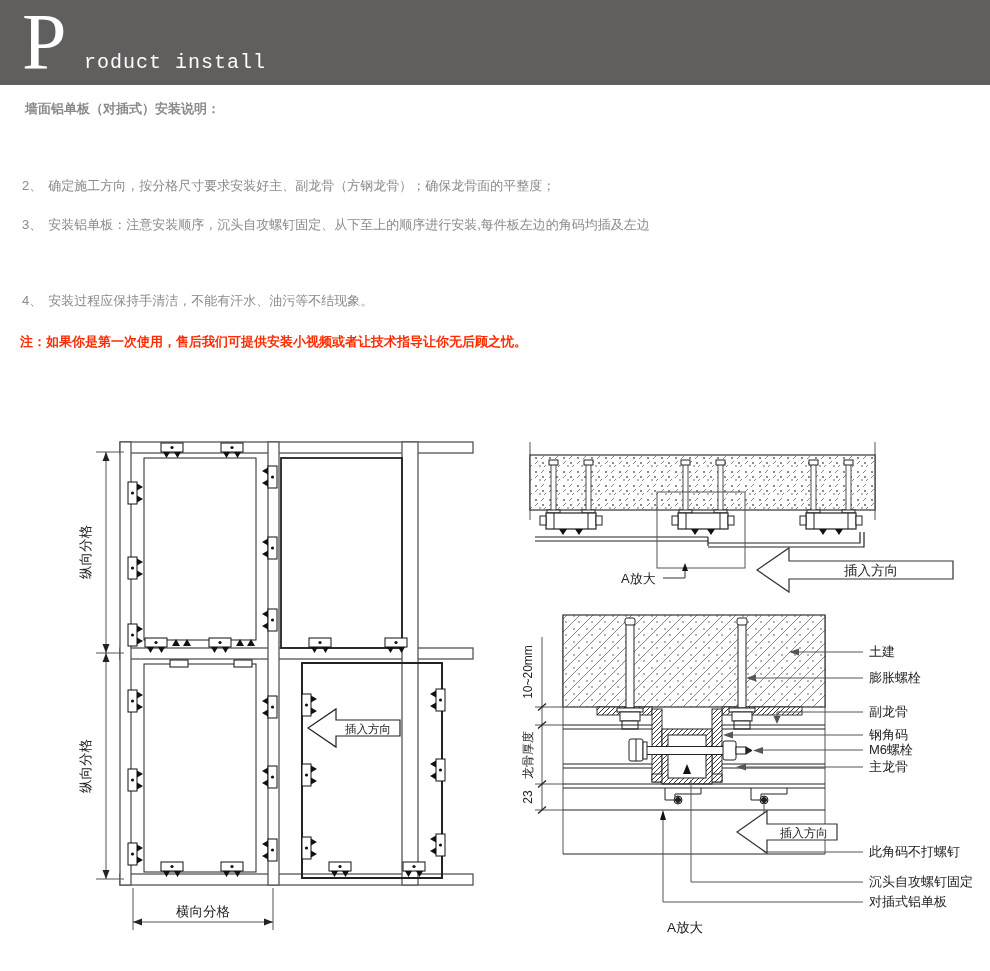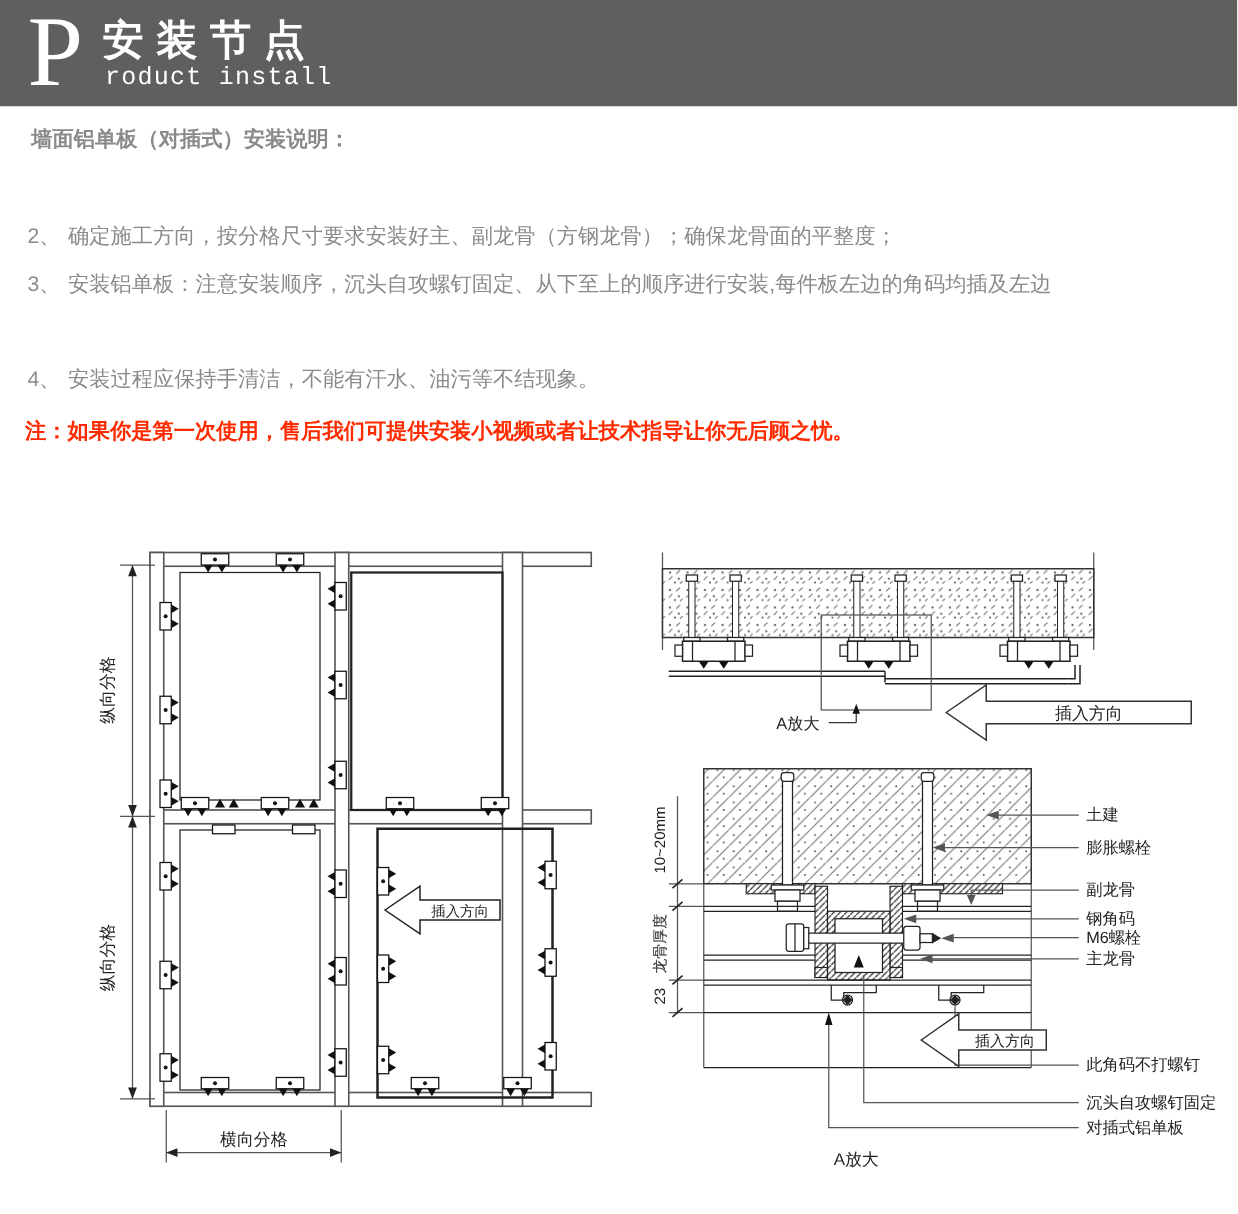--- a/index.html
+++ b/index.html
@@ -7,21 +7,21 @@
         font-family:"Liberation Sans",sans-serif;}
   
   .header{position:absolute;left:0;top:0;width:990px;height:85px;background:#605f5e;}
   .logo-p{position:absolute;left:22px;top:-4px;height:85px;line-height:92px;
           font-family:"Liberation Serif",serif;font-size:80px;color:#fff;}
   .header-title{position:absolute;left:82px;top:10px;font-size:33px;font-weight:bold;
           color:#fff;letter-spacing:10px;}
   .header-subtitle{position:absolute;left:84px;top:51px;font-size:20px;color:#fff;
           font-family:"Liberation Mono",monospace;letter-spacing:1px;}
   
-  .iline{position:absolute;font-size:17px;color:#8a8a8a;white-space:nowrap;}
+  .iline{position:absolute;font-size:13px;color:#8a8a8a;white-space:nowrap;}
   .iline .num{margin-right:6px;}
   .t-intro{left:25px;top:100px;font-weight:bold;}
   .t-i1{left:22px;top:139px;}
   .t-i2{left:22px;top:177px;}
   .t-i3{left:22px;top:216px;}
   .t-i3b{left:48px;top:254px;}
   .t-i4{left:22px;top:292px;}
   .t-note{left:20px;top:333px;font-weight:bold;color:#ff2b00;font-family:Liberation Serif, serif;}
   
   .svgbox{position:absolute;}
@@ -30,21 +30,20 @@
   #detail-svg{left:505px;top:612px;}
   svg text{font-family:"Liberation Sans",sans-serif;fill:#222;}
 </style>
 </head>
 <body>
 
 <div class="page">
 
   <div class="header">
     <span class="logo-p">P</span>
-    <div class="header-title">安装节点</div>
     <div class="header-subtitle">roduct install</div>
   </div>
 
   <div class="iline t-intro">墙面铝单板（对插式）安装说明：</div>
   <div class="iline t-i2"><span class="num">2、</span><span>确定施工方向，按分格尺寸要求安装好主、副龙骨（方钢龙骨）；确保龙骨面的平整度；</span></div>
   <div class="iline t-i3"><span class="num">3、</span><span>安装铝单板：注意安装顺序，沉头自攻螺钉固定、从下至上的顺序进行安装,每件板左边的角码均插及左边</span></div>
   <div class="iline t-i4"><span class="num">4、</span><span>安装过程应保持手清洁，不能有汗水、油污等不结现象。</span></div>
   <div class="iline t-note">注：如果你是第一次使用，售后我们可提供安装小视频或者让技术指导让你无后顾之忧。</div>
 
   <svg id="grid-svg" class="svgbox" width="420" height="520" viewBox="0 0 420 520">

